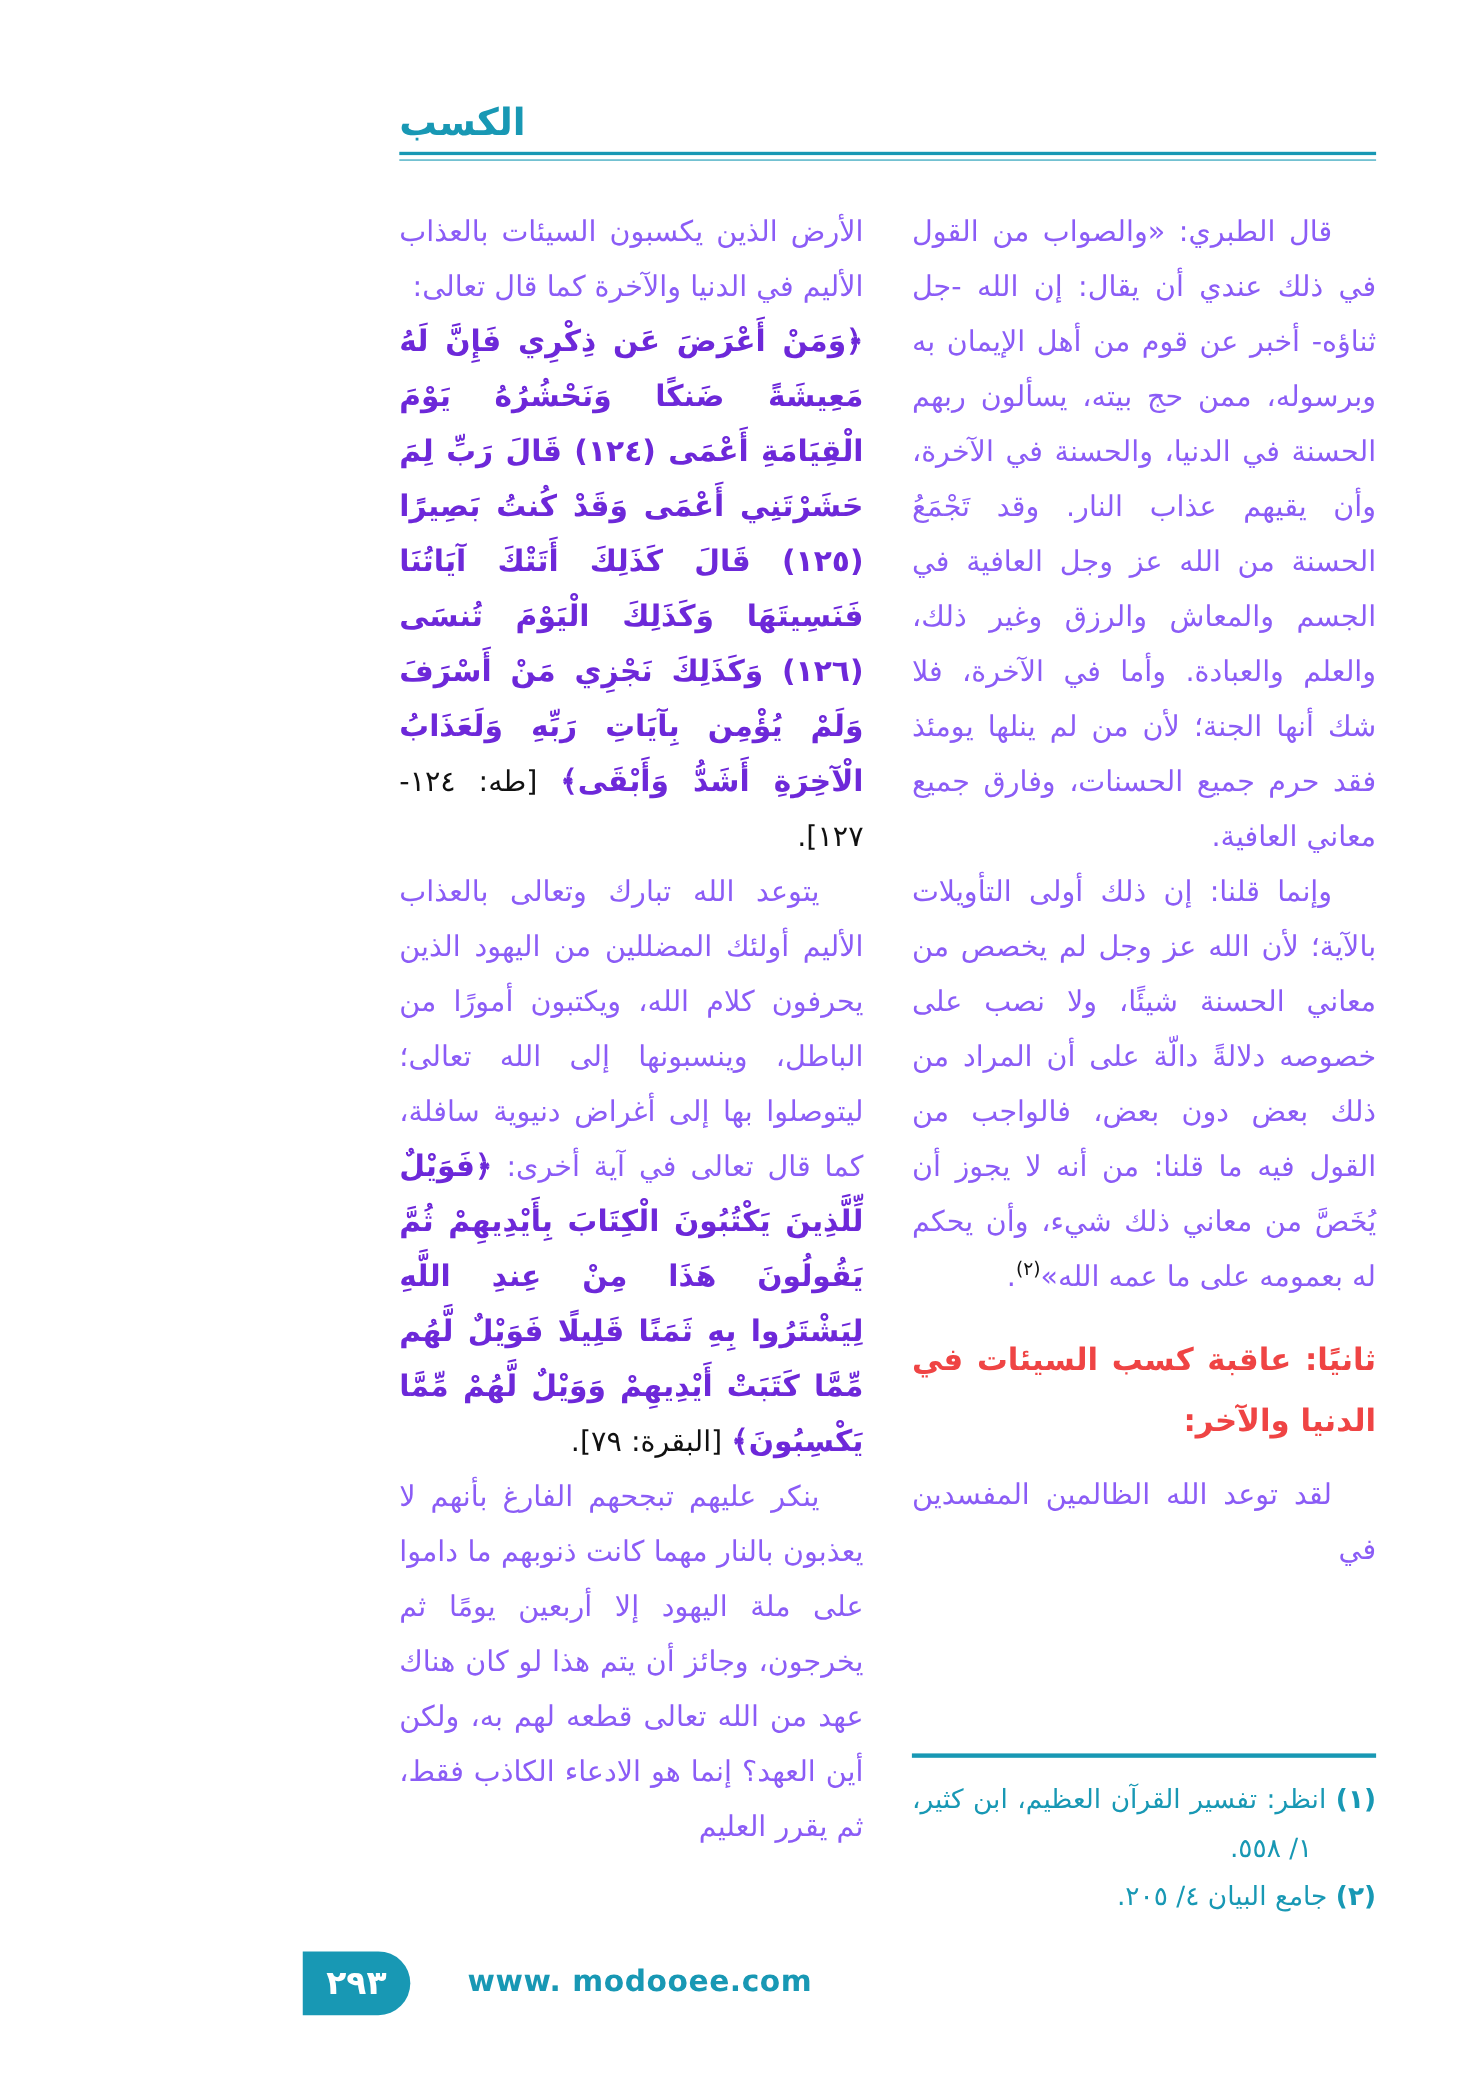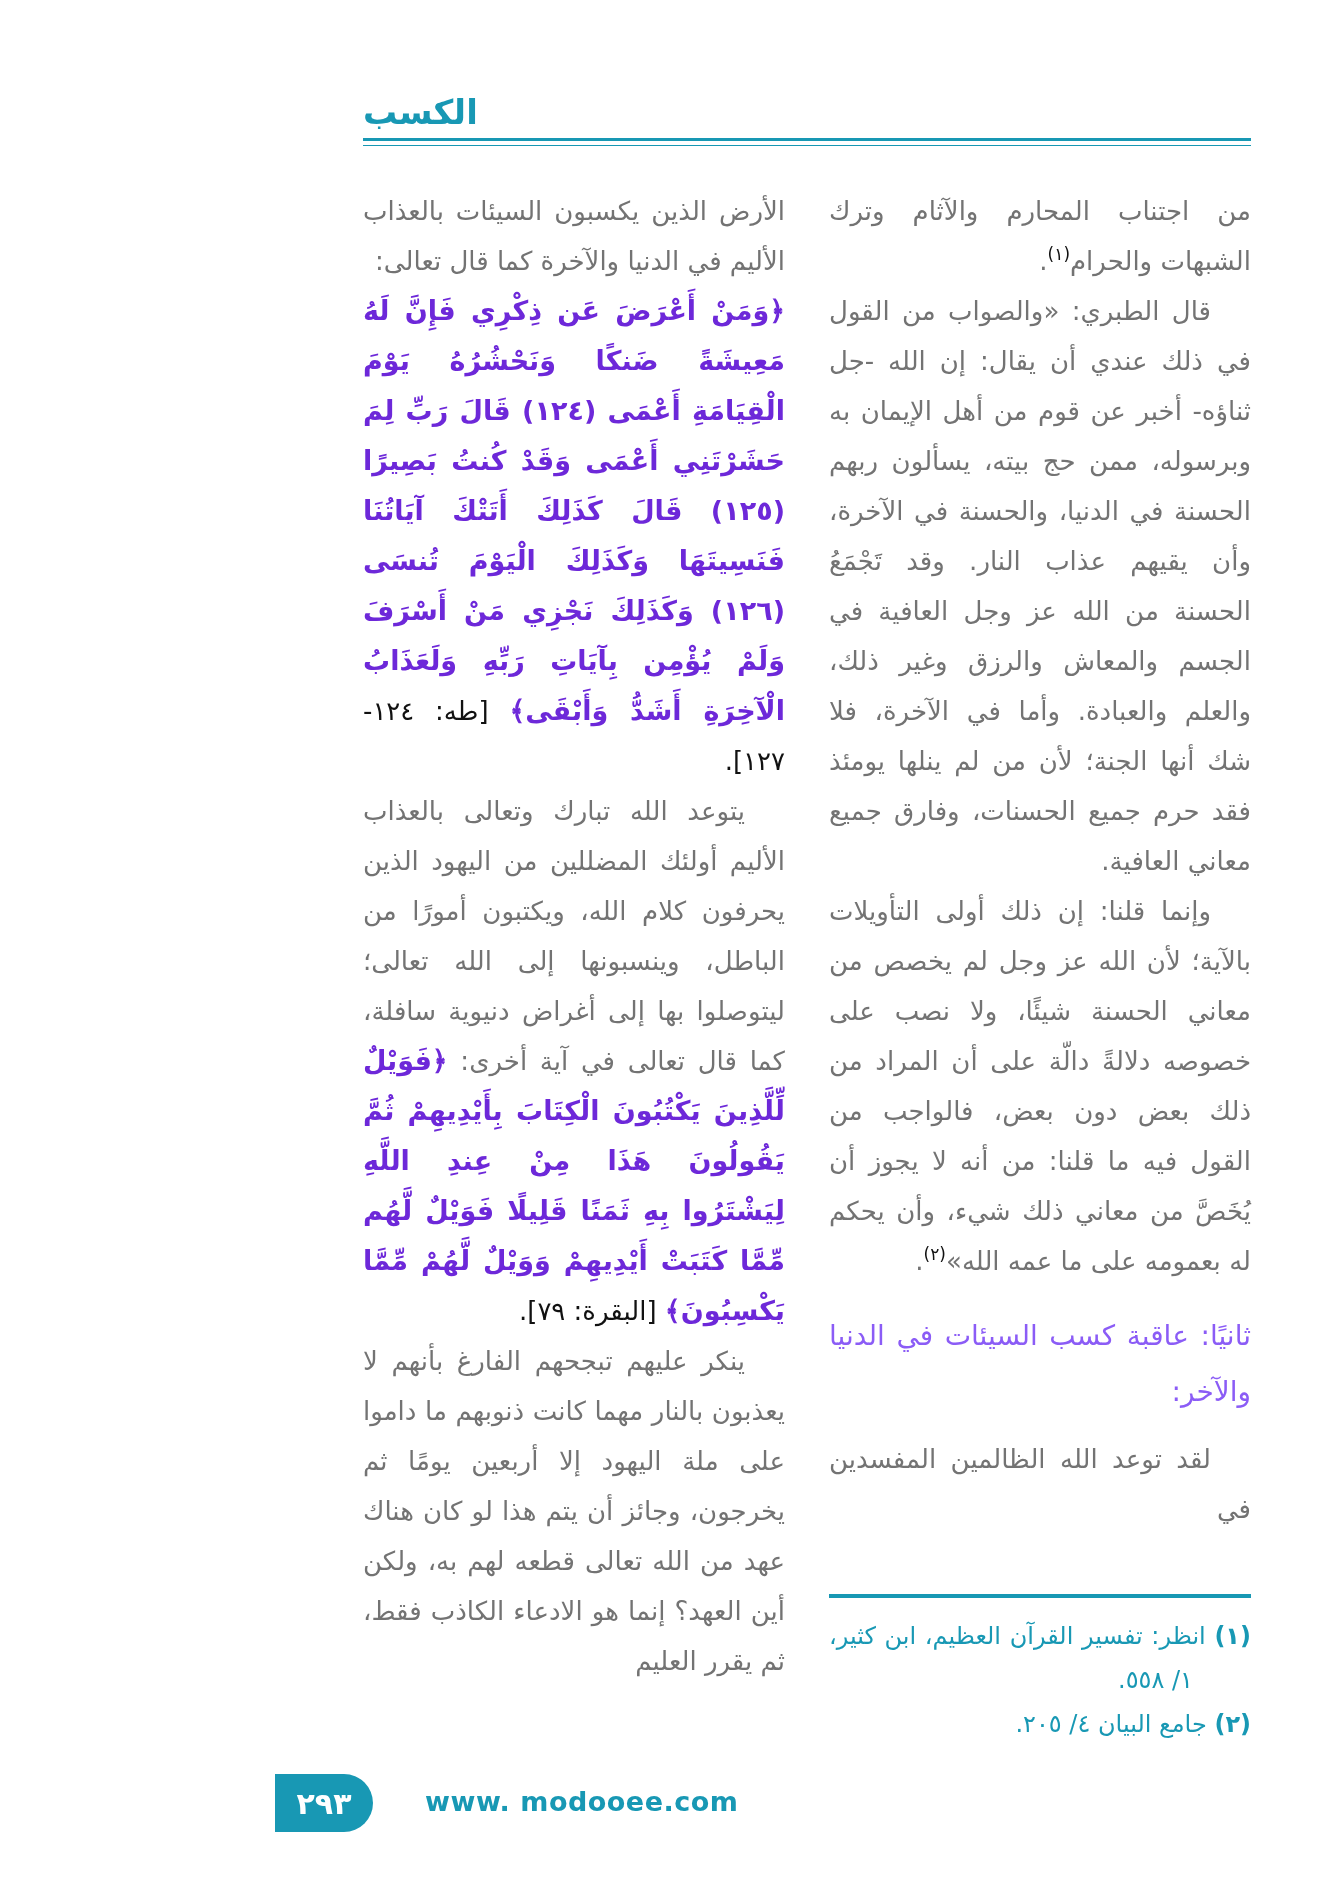--- a/index.html
+++ b/index.html
@@ -9,25 +9,25 @@
   
   .page-header{position:absolute;top:92px;left:88px;right:88px;}
   .page-title{text-align:left;color:#1898b4;font-size:34px;font-weight:bold;line-height:40px;letter-spacing:0;}
   .header-rule{margin-top:6px;border-top:3px solid #1898b4;border-bottom:1.5px solid #1898b4;height:4px;}
 
   
   .columns{position:absolute;top:186px;left:88px;right:88px;display:flex;gap:44px;min-height:1560px;align-items:stretch;}
   .col{width:560px;display:flex;flex-direction:column;}
   .para{margin:0;text-align:justify;font-size:26px;line-height:50px;color:#111;}
   .para.indent{text-indent:40px;}
-  .t{color:#737373;}
+  .t{color:#8b5cf6;}
   .fnref{color:#111;font-size:17px;vertical-align:super;line-height:0;}
   .quran{color:#6d28d9;font-weight:bold;font-size:27px;}
   .vref{color:#111;}
-  .subheading{margin:22px 0 14px 0;color:#8b5cf6;font-size:28px;font-weight:normal;line-height:56px;text-align:justify;}
+  .subheading{margin:22px 0 14px 0;color:#ef4444;font-size:28px;font-weight:bold;line-height:56px;text-align:justify;}
 
   
   .footnotes{margin-top:auto;padding-top:10px;}
   .fn-rule{height:4px;background:#1898b4;margin-bottom:16px;}
   .footnote{font-size:24px;line-height:44px;color:#1898b4;text-align:justify;padding-right:58px;text-indent:-58px;}
   .fn-marker{color:#1898b4;font-weight:bold;}
   .fn-text{color:#1898b4;}
 
   
   .page-footer{position:absolute;left:0;bottom:56px;height:60px;width:100%;direction:ltr;}
@@ -42,21 +42,20 @@
 <div class="page">
 
   <header class="page-header">
     <div class="page-title">الكسب</div>
     <div class="header-rule"></div>
   </header>
 
   <main class="columns">
 
     <section class="col">
-      <p class="para"><span class="t">من اجتناب المحارم والآثام وترك الشبهات والحرام</span><span class="fnref">(١)</span><span class="t">.</span></p>
 
       <p class="para indent"><span class="t">قال الطبري: «والصواب من القول في ذلك عندي أن يقال: إن الله -جل ثناؤه- أخبر عن قوم من أهل الإيمان به وبرسوله، ممن حج بيته، يسألون ربهم الحسنة في الدنيا، والحسنة في الآخرة، وأن يقيهم عذاب النار. وقد تَجْمَعُ الحسنة من الله عز وجل العافية في الجسم والمعاش والرزق وغير ذلك، والعلم والعبادة. وأما في الآخرة، فلا شك أنها الجنة؛ لأن من لم ينلها يومئذ فقد حرم جميع الحسنات، وفارق جميع معاني العافية.</span></p>
 
       <p class="para indent"><span class="t">وإنما قلنا: إن ذلك أولى التأويلات بالآية؛ لأن الله عز وجل لم يخصص من معاني الحسنة شيئًا، ولا نصب على خصوصه دلالةً دالّة على أن المراد من ذلك بعض دون بعض، فالواجب من القول فيه ما قلنا: من أنه لا يجوز أن يُخَصَّ من معاني ذلك شيء، وأن يحكم له بعمومه على ما عمه الله»</span><span class="fnref">(٢)</span><span class="t">.</span></p>
 
       <h2 class="subheading">ثانيًا: عاقبة كسب السيئات في الدنيا والآخر:</h2>
 
       <p class="para indent"><span class="t">لقد توعد الله الظالمين المفسدين في</span></p>
 
       <div class="footnotes">

